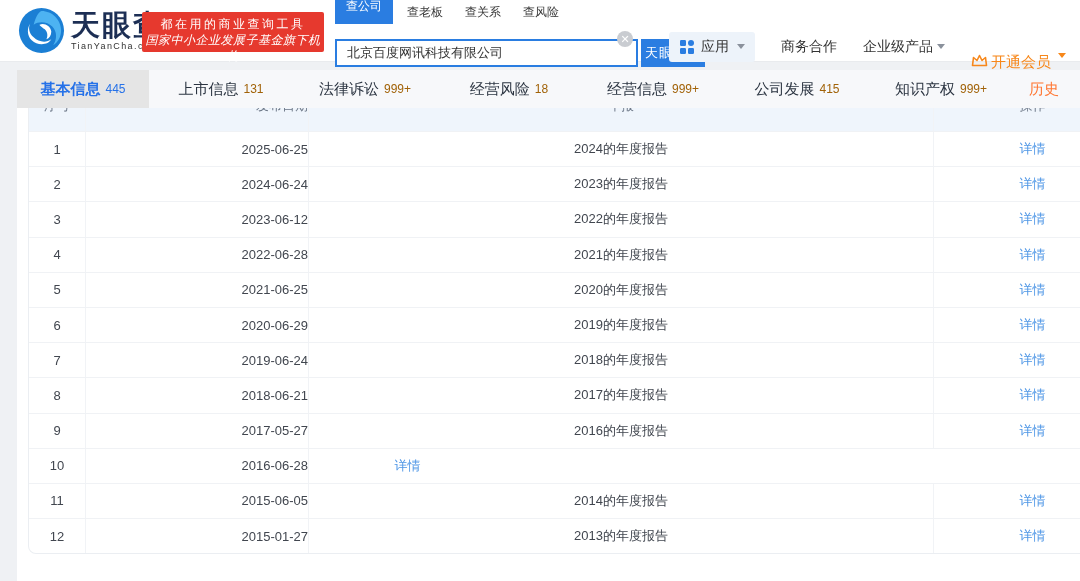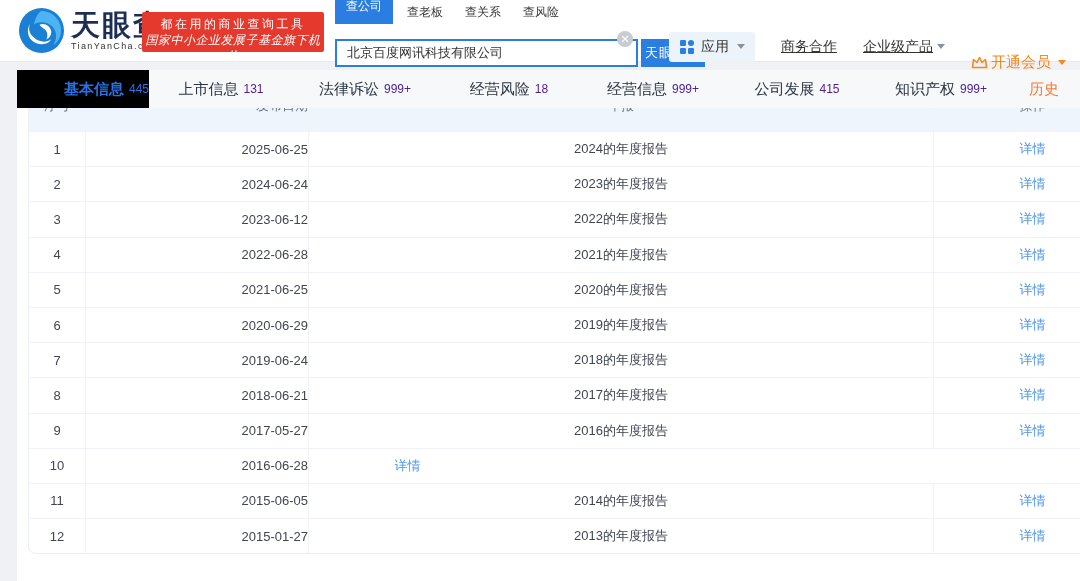--- a/index.html
+++ b/index.html
@@ -32,37 +32,37 @@
   .clear-btn { position:absolute; left:282px; top:27px; width:16px; height:16px; border-radius:50%;
     background:#c9ccd1; color:#fff; font-size:11px; line-height:16px; text-align:center; cursor:pointer; }
   .search-btn { width:64px; height:28px; margin-left:3px; background:#2a7de1; color:#fff;
     border:none; font-size:13px; cursor:pointer; letter-spacing:1px;
     font-family:"Liberation Sans","DejaVu Sans",sans-serif; }
 
   .top-nav { position:absolute; right:0px; top:21px; display:flex; align-items:center; }
   .apps-pill { display:flex; align-items:center; background:#edf3fa; border-radius:3px;
     height:30px; padding:0 10px; cursor:pointer; }
   .apps-pill .txt { font-size:14px; color:#333; margin:0 4px 0 6px; }
-  .nav-item { font-size:14px; color:#333; margin-left:26px; cursor:pointer; white-space:nowrap;text-decoration:underline; }
+  .nav-item { font-size:14px; color:#333; margin-left:26px; cursor:pointer; white-space:nowrap; }
   .caret { display:inline-block; width:0; height:0; border-left:4px solid transparent;
     border-right:4px solid transparent; border-top:5px solid #8a919c; margin-left:4px; vertical-align:2px; }
-  .vip { display:flex; align-items:center; margin-left:26px; margin-right:14px; cursor:pointer;margin-top:32px; }
+  .vip { display:flex; align-items:flex-start; margin-left:26px; margin-right:14px; cursor:pointer;margin-top:32px; }
   .vip .txt { font-size:15px; color:#f7871a; margin:0 3px; }
   .vip .caret { border-top-color:#f7871a; }
 
   
   .card { position:absolute; left:17px; top:70px; width:1126px; height:511px; background:#ffffff; }
 
   .tabbar { position:absolute; left:0; top:0; width:1126px; height:38px;
     background:#f7f8fa; display:flex; overflow:hidden; }
   .tab { height:38px; display:flex; align-items:center; justify-content:center;
     cursor:pointer; white-space:nowrap; flex:none; width:144px; }
   .tab .lbl { font-size:15px; color:#2b3441; }
-  .tab .cnt { font-size:12px; color:#4c1d95; margin-left:5px; }
-  .tab.active { background:#000000; width:132px;justify-content:flex-end; }
+  .tab .cnt { font-size:12px; color:#a16207; margin-left:5px; }
+  .tab.active { background:#e5e5e5; width:132px; }
   .tab.active .lbl { color:#2571e8; font-weight:bold; }
   .tab.active .cnt { color:#2571e8; }
   .tab.highlight { width:120px; justify-content:flex-start; padding-left:16px; }
   .tab.highlight .lbl { color:#ff7733; }
 
   
   .tbl { position:absolute; left:11px; top:38px; width:1104px;
     border:1px solid #ebeef2; border-top:none; border-radius:0 0 8px 8px; background:#fff; }
   .trow { display:flex; height:35.2px; border-top:1px solid #f0f2f5; align-items:center; }
   .thead { height:23px; background:#eff5fc; border-top:none; overflow:hidden; align-items:flex-start; }

